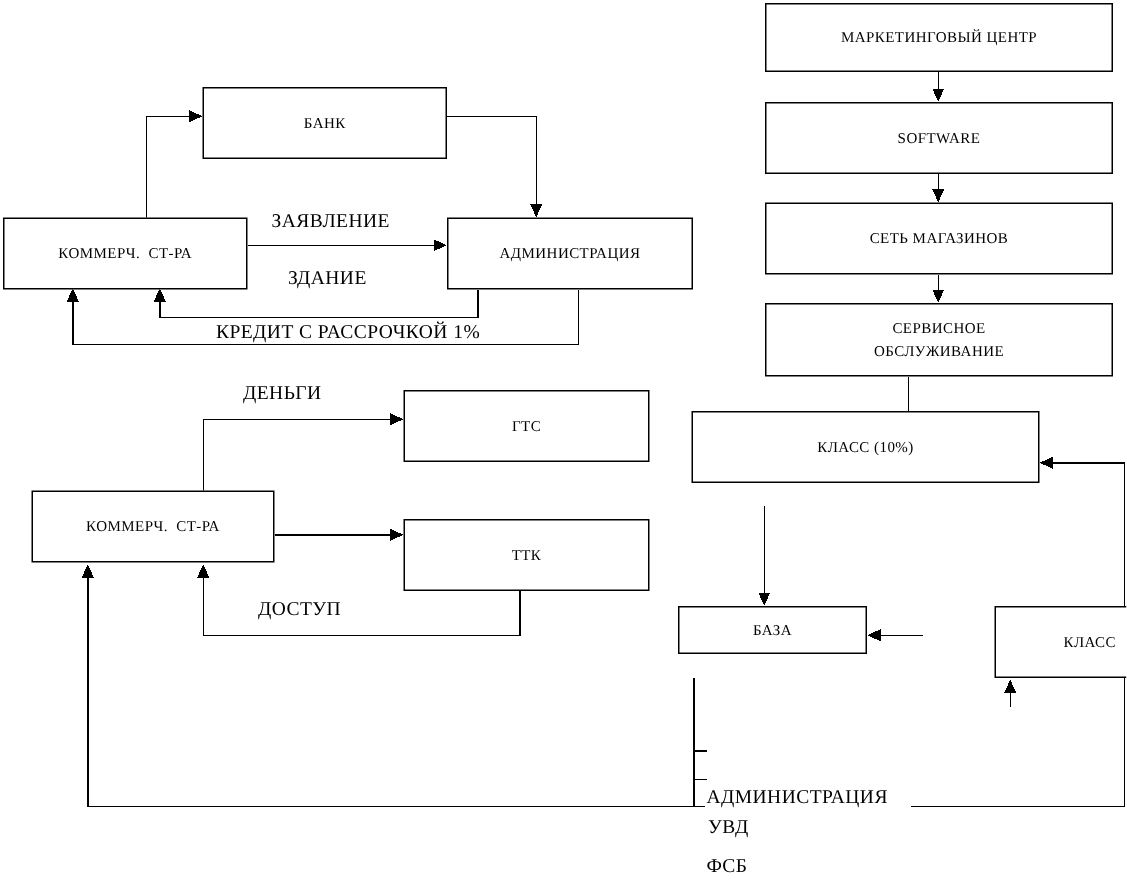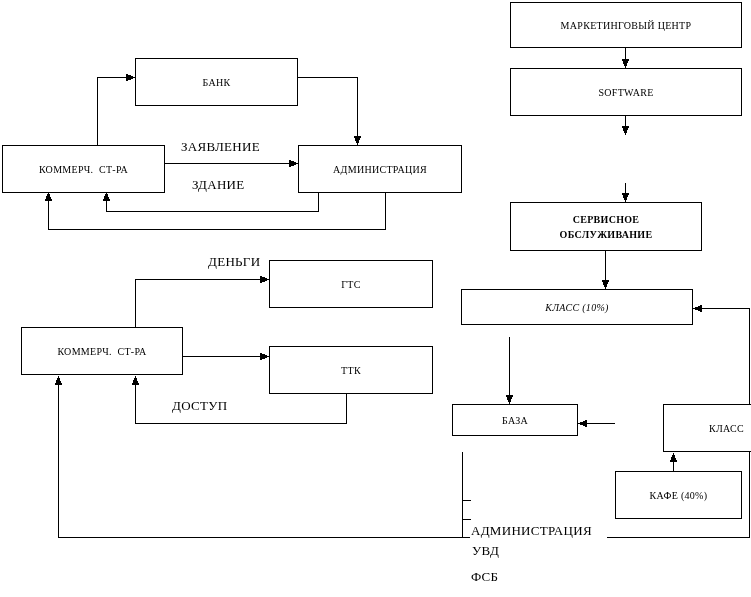--- a/index.html
+++ b/index.html
@@ -110,48 +110,49 @@
   <div class="box" style="left:298px; top:145px; width:164px; height:48px;">
     <span class="lbl">АДМИНИСТРАЦИЯ</span>
   </div>
 
   <div class="box" style="left:510px; top:2px; width:232px; height:46px;">
     <span class="lbl">МАРКЕТИНГОВЫЙ ЦЕНТР</span>
   </div>
   <div class="box" style="left:510px; top:68px; width:232px; height:48px;">
     <span class="lbl">SOFTWARE</span>
   </div>
-  <div class="box" style="left:510px; top:202px; width:192px; height:49px;font-weight:bold;">
+  <div class="box" style="left:510px; top:135px; width:232px; height:48px;">
+    <span class="lbl">СЕТЬ МАГАЗИНОВ</span>
+  </div>
+  <div class="box" style="left:510px; top:202px; width:232px; height:49px;">
     <span class="lbl narrow">СЕРВИСНОЕ ОБСЛУЖИВАНИЕ</span>
   </div>
-  <div class="box" style="left:461px; top:289px; width:232px; height:36px;font-style:italic;">
+  <div class="box" style="left:461px; top:274px; width:232px; height:48px;">
     <span class="lbl">КЛАСС (10%)</span>
   </div>
   <div class="box" style="left:452px; top:404px; width:126px; height:32px;">
     <span class="lbl">БАЗА</span>
   </div>
   <div class="box" style="left:615px; top:404px; width:127px; height:48px;margin-left:48px;">
     <span class="lbl">КЛАСС</span>
-  </div>
-  <div class="box" style="left:615px; top:471px; width:127px; height:48px;">
-    <span class="lbl">КАФЕ (40%)</span>
   </div>
 
   <div class="box" style="left:21px; top:327px; width:162px; height:48px;">
     <span class="lbl">КОММЕРЧ.  СТ-РА</span>
   </div>
   <div class="box" style="left:269px; top:346px; width:164px; height:48px;">
     <span class="lbl">ТТК</span>
   </div>
   <div class="box" style="left:269px; top:260px; width:164px; height:48px;">
     <span class="lbl">ГТС</span>
   </div>
 
   <div class="flabel" style="left:181px; top:140px;">ЗАЯВЛЕНИЕ</div>
   <div class="flabel" style="left:192px; top:178px;">ЗДАНИЕ</div>
-  <div class="flabel" style="left:162px; top:255px;margin-left:46px;">ДЕНЬГИ</div>
+  <div class="flabel" style="left:144px; top:214px;">КРЕДИТ С РАССРОЧКОЙ 1%</div>
+  <div class="flabel" style="left:162px; top:255px;">ДЕНЬГИ</div>
   <div class="flabel" style="left:172px; top:399px;">ДОСТУП</div>
 
   <div class="flabel" style="left:471px; top:524px;">АДМИНИСТРАЦИЯ</div>
   <div class="flabel" style="left:472px; top:544px;">УВД</div>
   <div class="flabel" style="left:471px; top:570px;text-align:center;">ФСБ</div>
 
 </div>
 
 </body></html>

